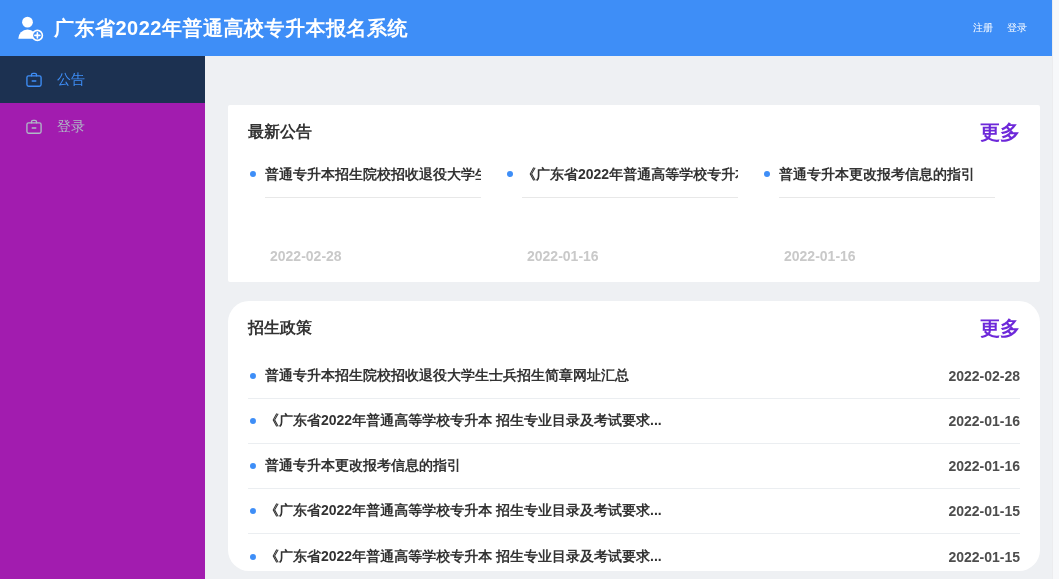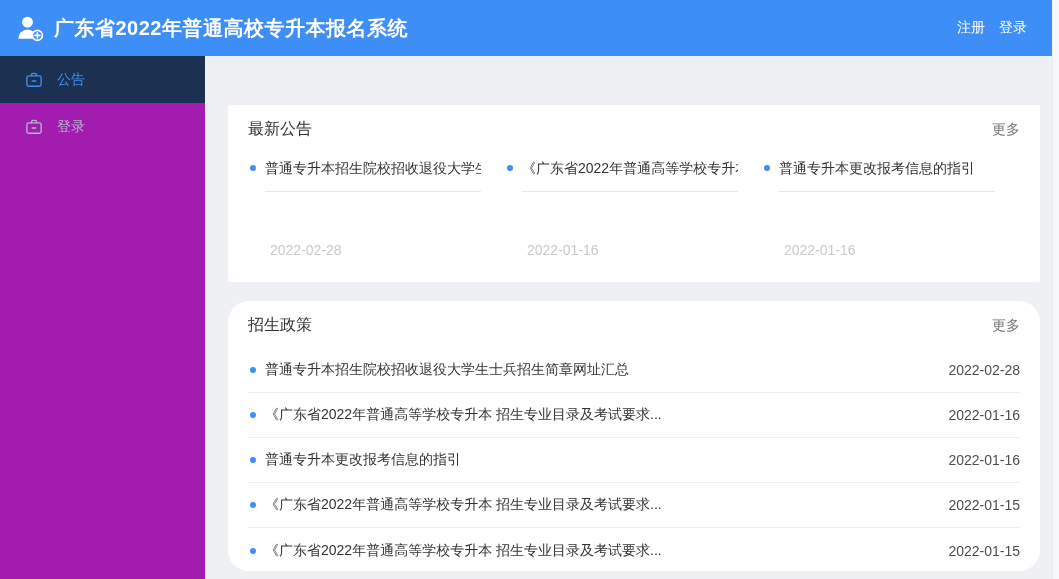--- a/index.html
+++ b/index.html
@@ -13,49 +13,49 @@
 
   
   .header {
     position:absolute; top:0; left:0; width:1059px; height:56px;
     background:#3E8EF7; display:flex; align-items:center;
     padding:16px 14px; z-index:2;
   }
   .logo { width:32px; height:32px; margin:0 8px 0 0; display:flex; align-items:center; justify-content:center; }
   .header-title { color:#fff; font-size:20px; font-weight:bold; letter-spacing:.5px; }
   .header-right { margin-left:auto; display:flex; gap:14px; padding-right:18px; }
-  .header-link { color:#fff; font-size:14px; text-decoration:none; cursor:pointer; }
+  .header-link { color:#fff; font-size:10px; text-decoration:none; cursor:pointer; }
 
   
   .sidebar {
     position:absolute; top:56px; left:0; bottom:0; width:205px;
     background:#a21caf;
   }
   .side-item {
     height:47px; display:flex; align-items:center;
     padding:0 16px 0 24px; cursor:pointer;
     color:#AFB9C6; font-size:14px;
   }
   .side-item .s-icon { display:flex; width:20px; height:20px; margin-right:13px; color:#AFB9C6; }
   .side-item.active { background:#1C3151; color:#3E8EF7; }
   .side-item.active .s-icon { color:#3E8EF7; }
   .side-item .chev { margin-left:auto; color:#8A94A6; display:flex; }
 
   
-  .main { position:absolute; top:56px; left:205px; right:0; bottom:0; }
+  .main { position:absolute; top:56px; left:205px; right:0; bottom:0;font-weight:bold; }
   .card {
     position:absolute; left:23px; width:812px; background:#fff;
     border-radius:2px;
   }
   .card-head {
     display:flex; align-items:center; justify-content:space-between;
     padding:14px 20px 10px 20px;
   }
   .card-title { font-size:16px; color:#333; }
-  .more-link { font-size:14px; color:#737373; text-decoration:none; cursor:pointer; }
+  .more-link { font-size:20px; color:#6d28d9; text-decoration:none; cursor:pointer; }
 
   
   #card-latest { top:49px; height:177px; }
   .latest-row { display:flex; padding:8px 20px 0 20px; }
   .latest-col { width:257px; display:flex; align-items:flex-start; }
   .bullet { width:6px; height:6px; border-radius:50%; background:#3E8EF7; flex:0 0 auto; margin:7px 9px 0 2px; }
   .latest-text {
     width:216px; font-size:14px; color:#333; line-height:20px;
     white-space:nowrap; overflow:hidden;
     border-bottom:1px solid #E8E8E8; padding-bottom:13px; cursor:pointer;

